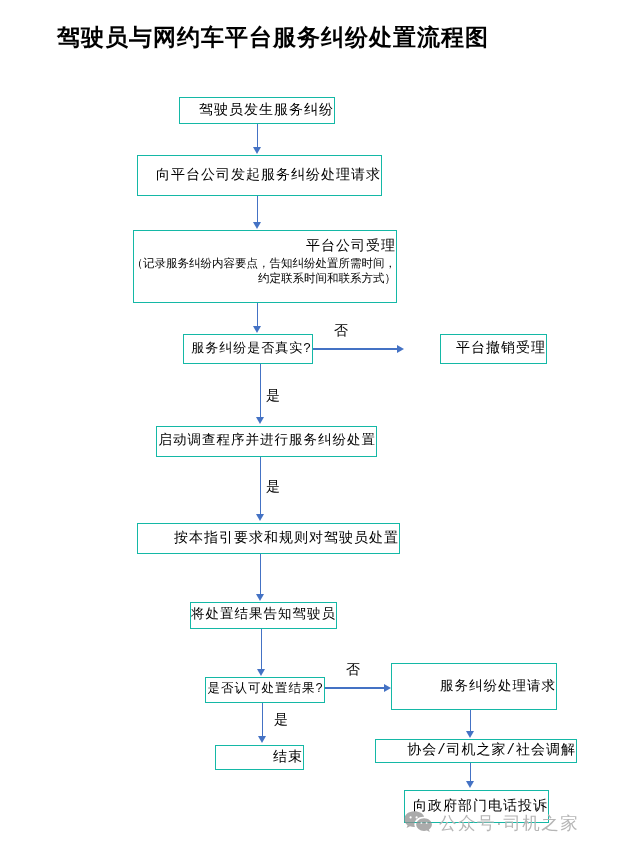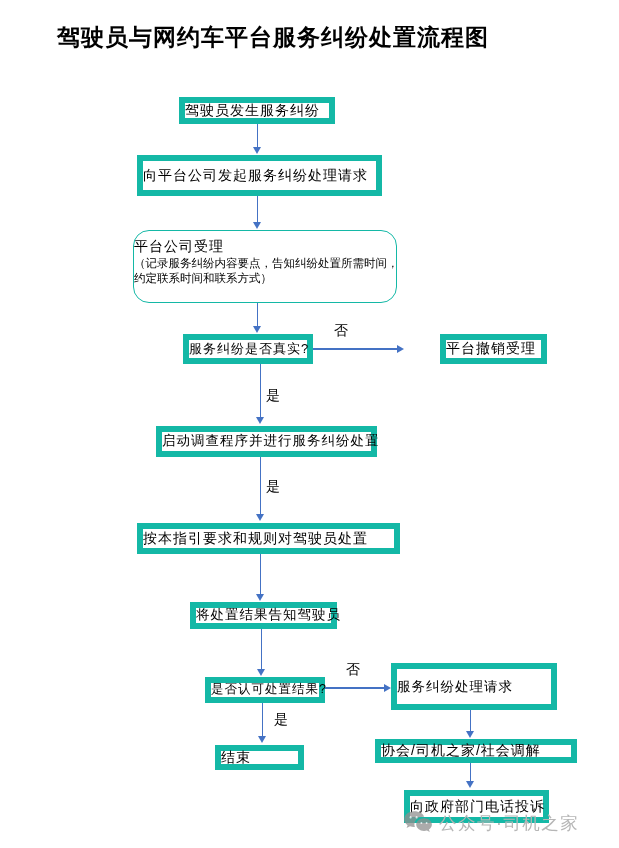--- a/index.html
+++ b/index.html
@@ -7,27 +7,28 @@
   body { font-family:"Liberation Sans","DejaVu Sans",sans-serif; color:#000; }
   .canvas {
     position:relative; width:619px; height:848px; background:#fff;
     overflow:hidden; margin:0 auto;
   }
   .doc-title {
     position:absolute; left:57px; top:22px;
     font-size:23px; font-weight:bold; letter-spacing:1px; white-space:nowrap;
   }
   .box {
-    position:absolute; border:6px solid #14b8a6; background:#fff;
-    display:flex; flex-direction:column; align-items:flex-start; justify-content:center;
+    position:absolute; border:1px solid #14b8a6; background:#fff;
+    display:flex; flex-direction:column; align-items:flex-end; justify-content:center;
     text-align:center; font-size:14px; letter-spacing:1px; line-height:1.25;
     white-space:nowrap;
+    font-family:Liberation Mono, monospace;
   }
   .box.thick { border-width:1.5px; }
-  .box.top-align { justify-content:flex-start; padding-top:7px;border-radius:16px; }
+  .box.top-align { justify-content:flex-start; padding-top:7px; }
   .note { font-size:11.5px; letter-spacing:0; line-height:15px; }
   .vline { position:absolute; width:1.5px; background:#4472C4; }
   .hline { position:absolute; height:1.5px; background:#4472C4; }
   .head-down {
     position:absolute; width:0; height:0;
     border-left:4.5px solid transparent; border-right:4.5px solid transparent;
     border-top:7px solid #4472C4;
   }
   .head-right {
     position:absolute; width:0; height:0;

